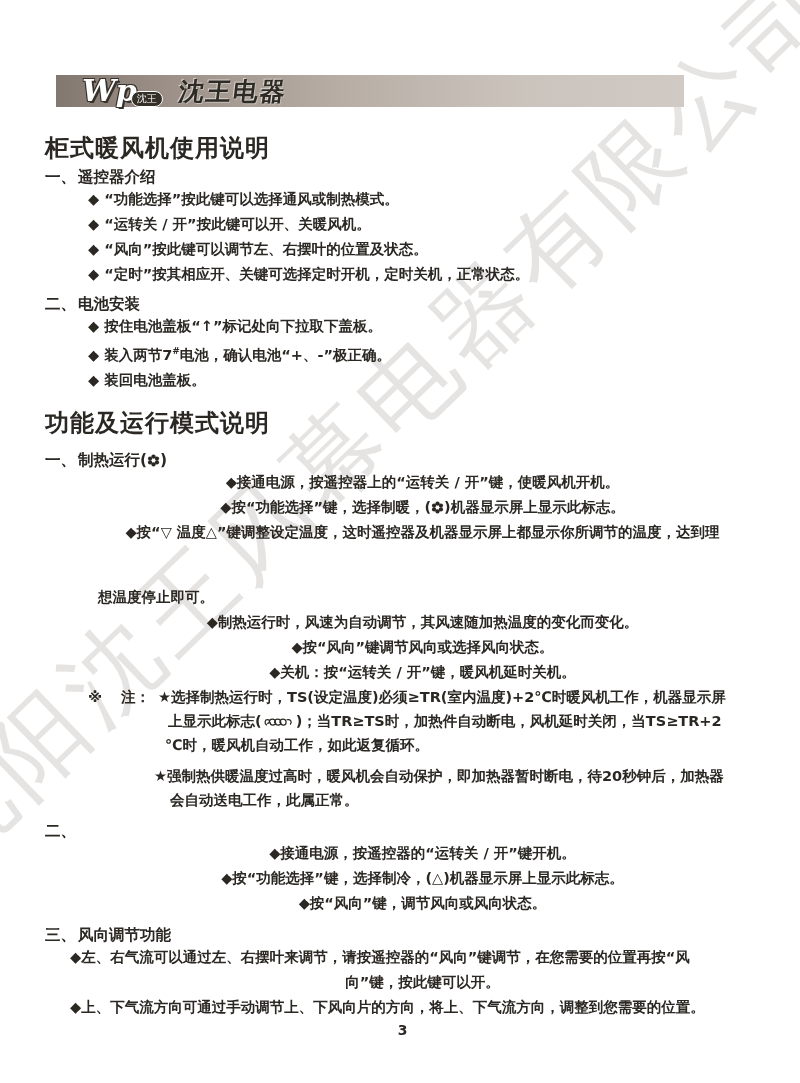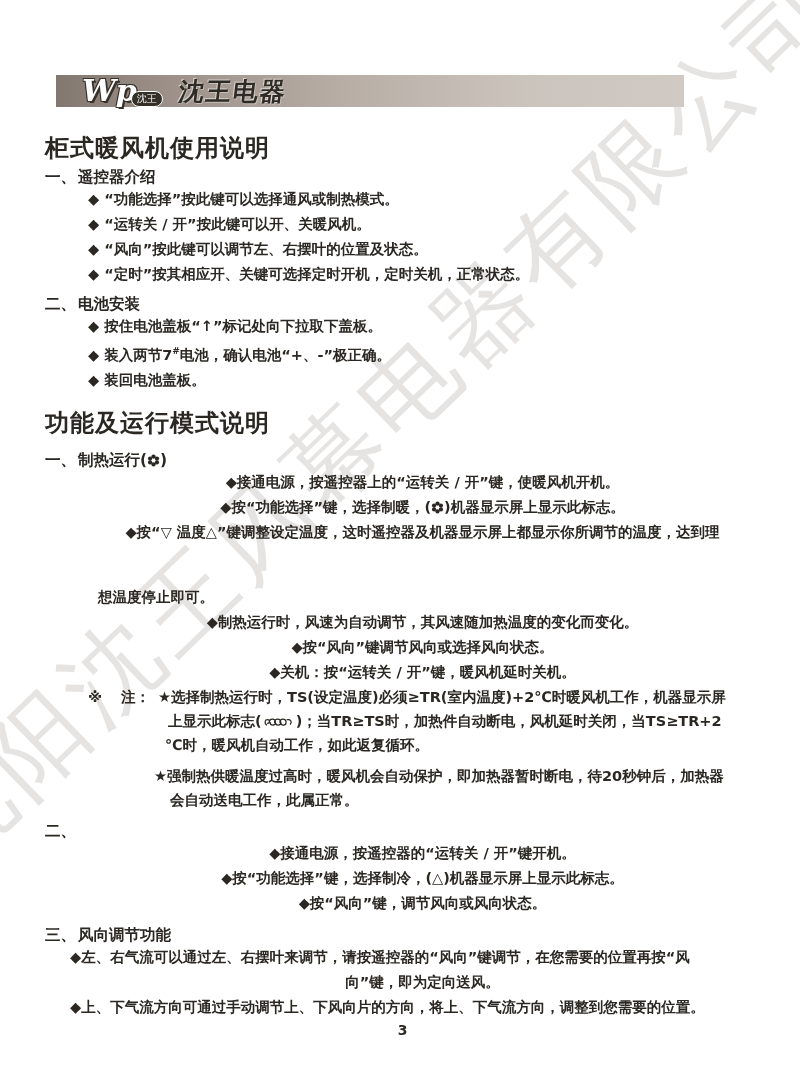--- a/index.html
+++ b/index.html
@@ -160,20 +160,20 @@
     </div>
     <div class="li ind40">◆接通电源，按遥控器的“运转关 / 开”键开机。</div>
     <div class="li ind40">◆按“功能选择”键，选择制冷，(△)机器显示屏上显示此标志。</div>
     <div class="li ind40">◆按“风向”键，调节风向或风向状态。</div>
 
     <div class="sec-head mt8">
       <span class="num">三、</span>
       <span>风向调节功能</span>
     </div>
     <div class="li ind25">◆左、右气流可以通过左、右摆叶来调节，请按遥控器的“风向”键调节，在您需要的位置再按“风</div>
-    <div class="li ind40">向”键，即为定向送风。</div>
+    <div class="li ind40">向”键，按此键可以开。</div>
     <div class="li ind25">◆上、下气流方向可通过手动调节上、下风向片的方向，将上、下气流方向，调整到您需要的位置。</div>
 
   </div>
 
   <div class="footer-page">3</div>
 
 </div>
 
 </body></html>

